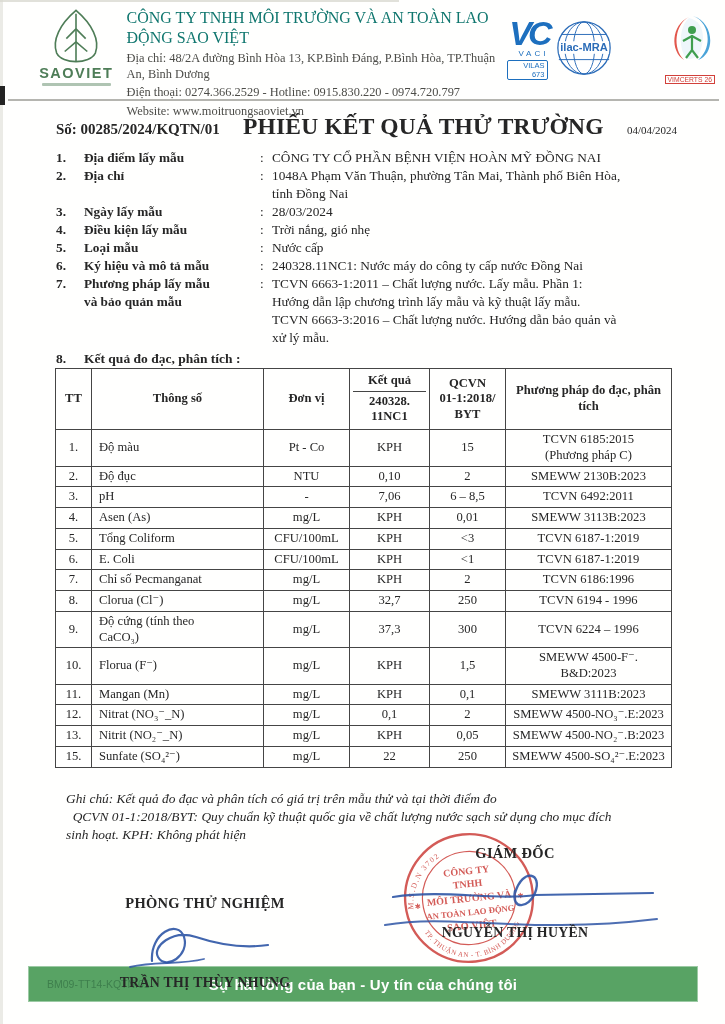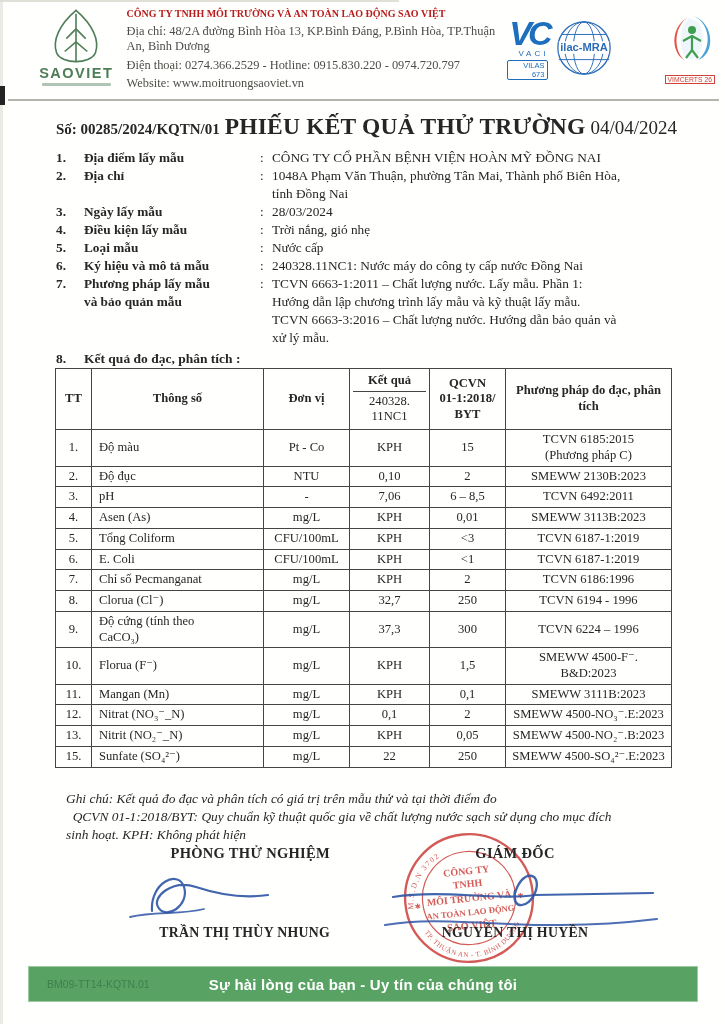--- a/index.html
+++ b/index.html
@@ -17,66 +17,66 @@
   .scan-mark{position:absolute;left:0;top:86px;width:5px;height:19px;background:#232323;z-index:6;}
 
   
   .header{position:absolute;top:8px;left:34px;right:10px;height:88px;display:flex;align-items:flex-start;}
   .brand{width:88px;text-align:center;}
   .brand svg{display:block;margin:0 auto;}
   .brand-name{font-family:"Liberation Sans",sans-serif;font-weight:bold;font-size:14.5px;
               letter-spacing:1.5px;color:var(--brand-green);margin-top:-1px;}
   .brand-tagline{height:3px;margin:2px 8px 0;background:var(--brand-green);opacity:.45;border-radius:1px;}
   .company{margin-left:8px;width:392px;}
-  .company-name{font-size:10px;font-weight:bold;color:#b91c1c;line-height:1.25;}
+  .company-name{font-size:16px;font-weight:normal;color:#0f766e;line-height:1.25;}
   .company-line{font-size:12.4px;color:#4c4c48;margin-top:3px;line-height:1.25;}
   .certs{display:flex;align-items:center;gap:7px;margin-left:4px;margin-top:6px;}
   .cert{text-align:right;}
   .vaci-vc{font-family:"Liberation Sans",sans-serif;font-style:italic;font-weight:bold;font-size:34px;
            line-height:.85;color:var(--cert-blue);letter-spacing:-4px;}
   .vaci-name{font-family:"Liberation Sans",sans-serif;font-size:8px;letter-spacing:3px;color:var(--cert-blue);margin-top:2px;}
   .vaci-badge{display:inline-block;font-family:"Liberation Sans",sans-serif;font-size:7.5px;color:var(--cert-blue);
               border:1px solid var(--cert-blue);border-radius:2px;padding:0 3px;margin-top:2px;}
   .vimcerts-badge{display:inline-block;font-family:"Liberation Sans",sans-serif;font-size:6.8px;color:#d2403a;
                   border:1px solid #d2403a;padding:0 2px;margin-top:2px;}
   .header-rule{position:absolute;top:99px;left:8px;right:6px;border-top:2px solid var(--line-gray);}
 
   
   .title-row{position:absolute;top:113px;left:56px;right:48px;display:flex;align-items:baseline;}
   .doc-number{font-weight:bold;font-size:15px;white-space:nowrap;}
   .doc-title{flex:1;text-align:center;font-weight:bold;font-size:23.5px;letter-spacing:.2px;}
-  .doc-date{font-size:19px;white-space:nowrap;}
+  .doc-date{font-size:11px;white-space:nowrap;}
 
   
   .info-list{position:absolute;top:149px;left:56px;width:616px;font-size:13.3px;line-height:18px;}
   .info-item{display:grid;grid-template-columns:28px 176px 12px auto;}
   .info-no,.info-label{font-weight:bold;}
   .info-label,.info-value{white-space:pre-line;}
 
   .section-heading{position:absolute;top:350px;left:56px;font-size:13.5px;line-height:18px;
                    display:grid;grid-template-columns:28px auto;font-weight:bold;}
 
   
   .results{position:absolute;top:368px;left:55px;width:616px;border-collapse:collapse;table-layout:fixed;
            font-size:12.6px;line-height:1.25;}
   .results th,.results td{border:1px solid #454545;padding:2px 3px;text-align:center;vertical-align:middle;}
   .results th{font-weight:bold;}
   .results td{font-weight:normal;}
   td.c-param{text-align:left;padding-left:7px;white-space:pre-line;}
   td.c-method{white-space:pre-line;}
   .th-result{padding:0;margin-top:48px;}
   .result-top{border-bottom:1px solid #454545;padding:2px;font-weight:bold;}
-  .result-sub{padding:2px;font-weight:normal;white-space:pre-line;}
+  .result-sub{padding:2px;font-weight:bold;white-space:pre-line;}
   .th-limit{white-space:pre-line;}
 
   .notes{position:absolute;top:790px;left:66px;width:614px;font-style:italic;font-size:13.4px;
          line-height:18px;white-space:pre-line;}
 
   
-  .sig-left{position:absolute;top:845px;left:80px;width:250px;text-align:right;}
+  .sig-left{position:absolute;top:895px;left:80px;width:250px;text-align:center;}
   .sig-right{position:absolute;top:845px;left:380px;width:270px;text-align:center;}
   .sig-title{font-weight:bold;font-size:14.5px;letter-spacing:.3px;position:relative;z-index:2;}
   .sig-name{position:absolute;top:80px;left:0;width:100%;font-weight:bold;font-size:13.8px;z-index:4;letter-spacing:.3px;}
   .sig-stroke{position:absolute;z-index:3;}
   .sig-stroke-left{left:20px;top:18px;}
   .sig-stroke-right{left:-15px;top:16px;}
   .stamp-svg{position:absolute;left:16px;top:-20px;z-index:1;opacity:.9;}
 
   
   .footer-bar{position:absolute;left:28px;right:27px;top:966px;height:34px;background:var(--bar-green);

